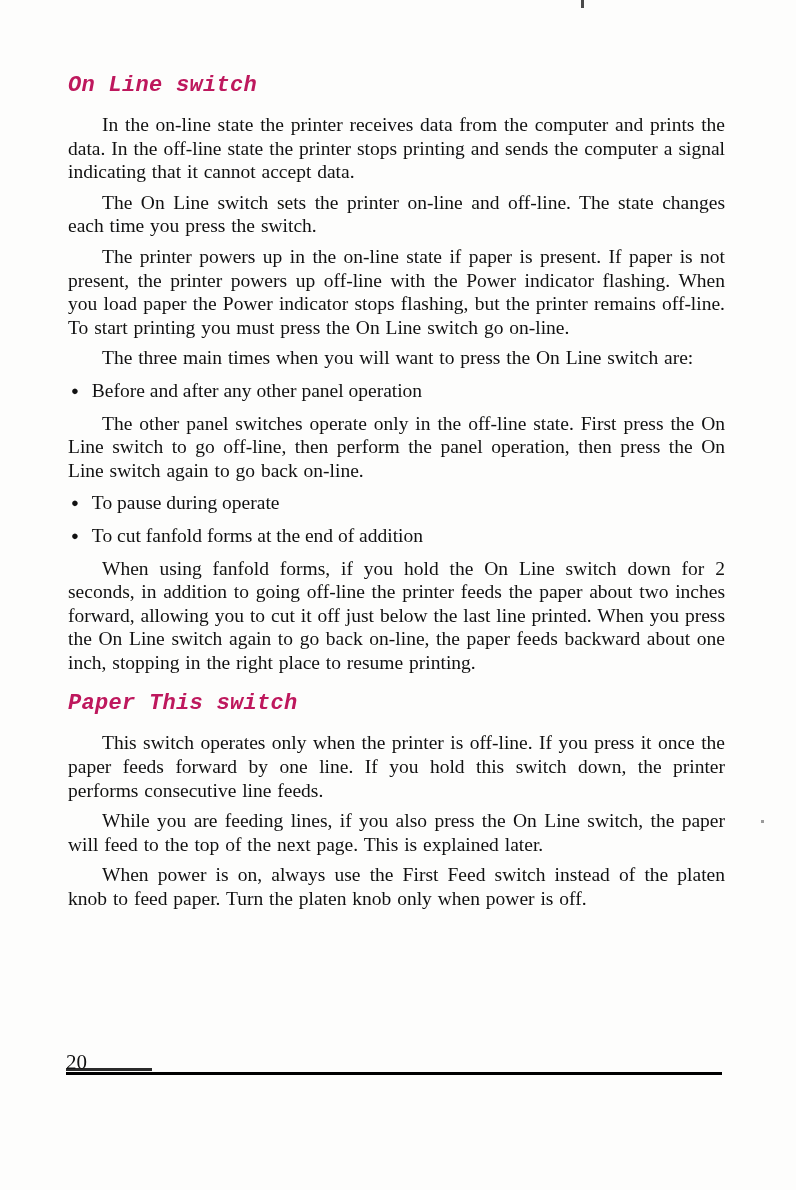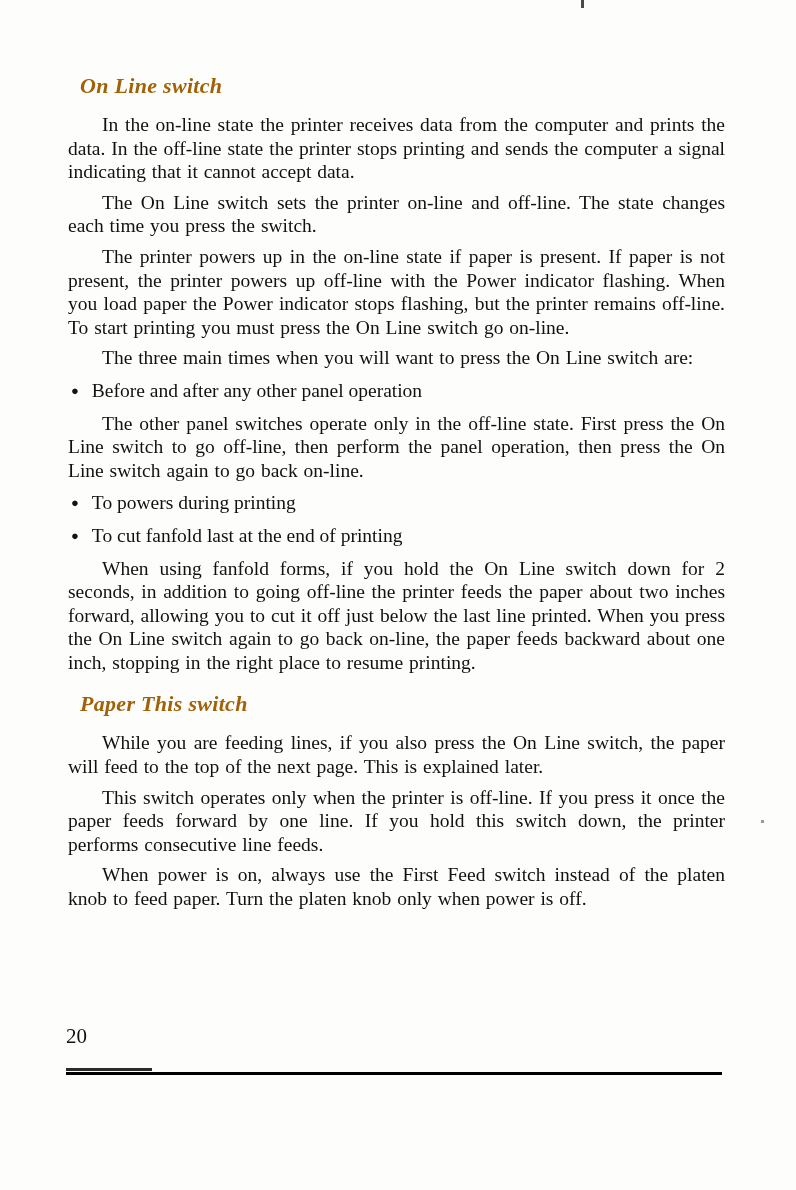--- a/index.html
+++ b/index.html
@@ -14,28 +14,28 @@
     overflow: hidden;
     box-sizing: border-box;
   }
   .content {
     position: absolute;
     left: 68px;
     top: 74px;
     width: 657px;
   }
   h2.sec {
-    font-family: Liberation Serif, serif;
+    font-family: Liberation Mono, monospace;
     font-style: italic;
     font-weight: bold;
     font-size: 22px;
     line-height: 24px;
     letter-spacing: 0.3px;
-    color: #a16207;
-    margin: 0 0 15px 12px;
+    color: #be185d;
+    margin: 0 0 15px 0;
   }
   h2.sec.second { margin-top: 18px; }
   p.body {
     font-size: 19.5px;
     line-height: 23.6px;
     text-align: justify;
     text-indent: 34px;
     margin: 0 0 7px 0;
     word-spacing: 1px;
   }
@@ -64,21 +64,21 @@
     position: absolute;
     left: 0;
     top: -4px;
     width: 86px;
     height: 3px;
     background: #2b2b2b;
   }
   .page-number {
     position: absolute;
     left: 66px;
-    top: 1024px;
+    top: 1050px;
     font-size: 21px;
     line-height: 24px;
   }
   .top-mark {
     position: absolute;
     left: 581px;
     top: 0;
     width: 3px;
     height: 8px;
     background: #4a4a4a;
@@ -111,35 +111,35 @@
 
     <p class="body">The three main times when you will want to press the On Line switch are:</p>
 
     <p class="bullet-line">
       <span class="dot">●</span><span>Before and after any other panel operation</span>
     </p>
 
     <p class="body">The other panel switches operate only in the off-line state.  First press the On Line switch to go off-line, then perform the panel operation, then press the On Line switch again to go back on-line.</p>
 
     <p class="bullet-line">
-      <span class="dot">●</span><span>To powers during printing</span>
+      <span class="dot">●</span><span>To pause during operate</span>
     </p>
 
 
     <p class="bullet-line">
-      <span class="dot">●</span><span>To cut fanfold last at the end of printing</span>
+      <span class="dot">●</span><span>To cut fanfold forms at the end of addition</span>
     </p>
 
     <p class="body">When using fanfold forms, if you hold the On Line switch down for 2 seconds, in addition to going off-line the printer feeds the paper about two inches forward, allowing you to cut it off just below the last line printed. When you press the On Line switch again to go back on-line, the paper feeds backward about one inch, stopping in the right place to resume printing.</p>
 
     <h2 class="sec second">Paper This switch</h2>
 
+    <p class="body">This switch operates only when the printer is off-line. If you press it once the paper feeds forward by one line. If you hold this switch down, the printer performs consecutive line feeds.</p>
+
     <p class="body">While you are feeding lines, if you also press the On Line switch, the paper will feed to the top of the next page. This is explained later.</p>
-
-    <p class="body">This switch operates only when the printer is off-line. If you press it once the paper feeds forward by one line. If you hold this switch down, the printer performs consecutive line feeds.</p>
 
     <p class="body">When power is on, always use the First Feed switch instead of the platen knob to feed paper. Turn the platen knob only when power is off.</p>
 
   </div>
 
   <div class="footer-rule"></div>
   <div class="page-number">20</div>
 </div>
 
 </body></html>

